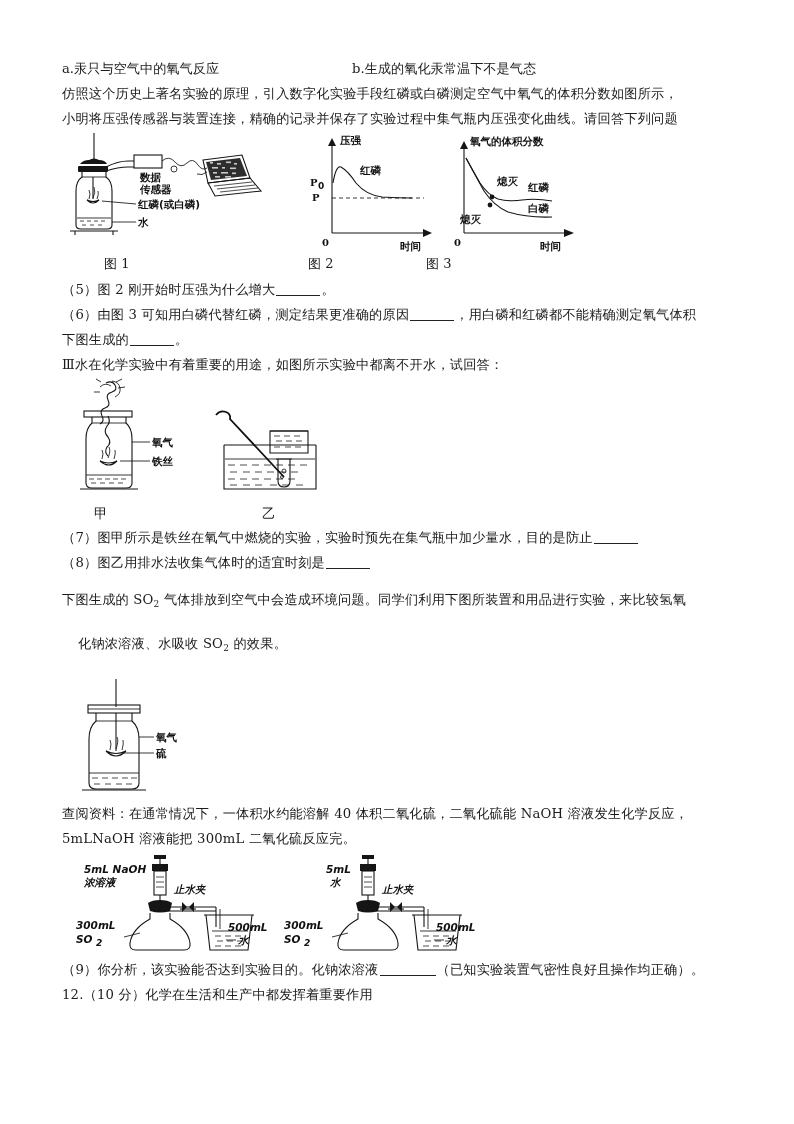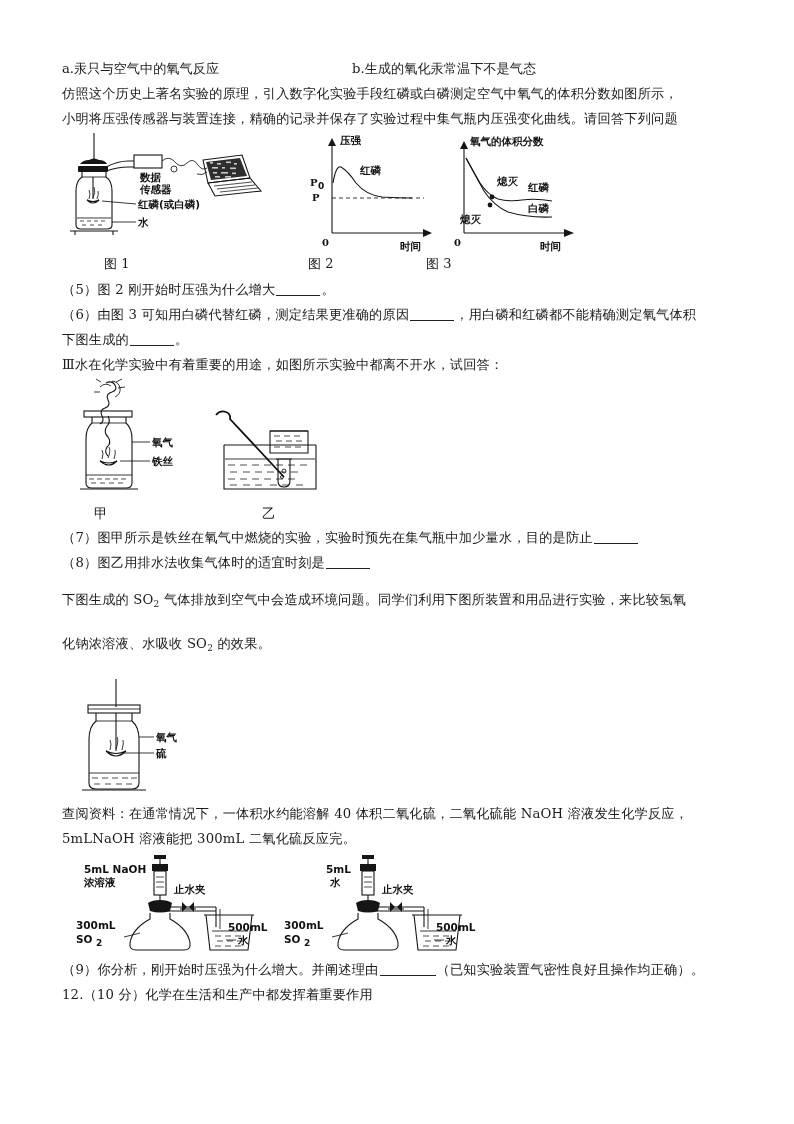--- a/index.html
+++ b/index.html
@@ -398,21 +398,21 @@
       <span>（7）</span><span>图甲所示是铁丝在氧气中燃烧的实验，实验时预先在集气瓶中加少量水，目的是防止</span><span class="blank"></span>
     </div>
 
     <div class="line">
       <span>（8）</span><span>图乙用排水法收集气体时的适宜时刻是</span><span class="blank"></span>
     </div>
 
     <div class="line" style="margin-top:12px;">
       <span>下图生成的 SO</span><sub>2</sub><span> 气体排放到空气中会造成环境问题。同学们利用下图所装置和用品进行实验，来比较氢氧</span>
     </div>
-    <div class="line" style="margin-top:14px;">
+    <div class="line" style="margin-top:14px;margin-left:16px;">
       <span>化钠浓溶液、水吸收 SO</span><sub>2</sub><span> 的效果。</span>
     </div>
 
     <div class="figrow" style="height:122px; margin-top:18px;">
       <div class="fig" style="left:6px; top:0px;">
         <svg width="150" height="122" viewBox="0 0 150 122">
 
           <line x1="48" y1="0" x2="48" y2="28" class="stroke"></line>
 
           <rect x="20" y="26" width="52" height="8" class="stroke"></rect>
@@ -449,21 +449,21 @@
           <text x="88" y="62" class="lbl">氧气</text>
           <line x1="56" y1="74" x2="86" y2="74" class="stroke-thin"></line>
           <text x="88" y="78" class="lbl">硫</text>
         </svg>
       </div>
     </div>
 
     <div class="line">查阅资料：在通常情况下，一体积水约能溶解 40 体积二氧化硫，二氧化硫能 NaOH 溶液发生化学反应，</div>
     <div class="line">5mLNaOH 溶液能把 300mL 二氧化硫反应完。</div>
 
-    <div class="figrow" style="height:96px; margin-top:4px;">
+    <div class="figrow" style="height:96px; margin-top:4px;font-style:italic;">
 
       <div class="fig" style="left:4px; top:0px;">
         <svg width="200" height="96" viewBox="0 0 200 96">
 
           <rect x="88" y="0" width="12" height="4" class="fillblk"></rect>
           <line x1="94" y1="4" x2="94" y2="9" class="stroke"></line>
           <rect x="86" y="9" width="16" height="7" class="fillblk"></rect>
 
           <rect x="88" y="16" width="12" height="24" class="stroke"></rect>
           <g class="hatch">
@@ -563,19 +563,19 @@
           <text x="30" y="91" class="lbl-sm">2</text>
           <line x1="58" y1="82" x2="74" y2="78" class="stroke-thin"></line>
           <text x="162" y="76" class="lbl">500mL</text>
           <text x="172" y="89" class="lbl">水</text>
           <line x1="160" y1="85" x2="170" y2="85" class="stroke-thin"></line>
         </svg>
       </div>
     </div>
 
     <div class="line" style="margin-top:6px;">
-      <span>（9）</span><span>你分析，刚开始时压强为什么增大。并阐述理由</span><span class="blank lg"></span><span>（已知实验装置气密性良好且操作均正确）。</span>
+      <span>（9）</span><span>你分析，该实验能否达到实验目的。化钠浓溶液</span><span class="blank lg"></span><span>（已知实验装置气密性良好且操作均正确）。</span>
     </div>
 
     <div class="line">12.（10 分）化学在生活和生产中都发挥着重要作用</div>
 
   </div>
 </div>
 
 </body></html>

